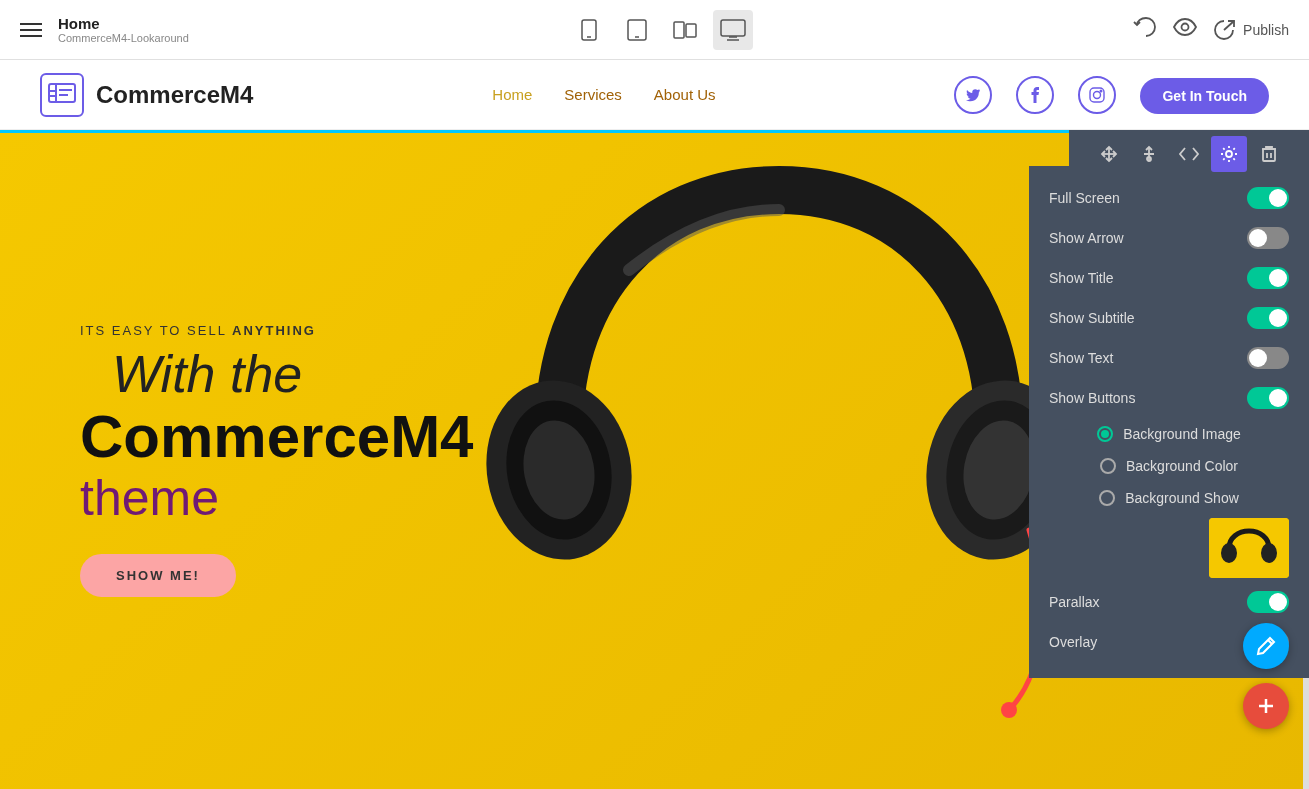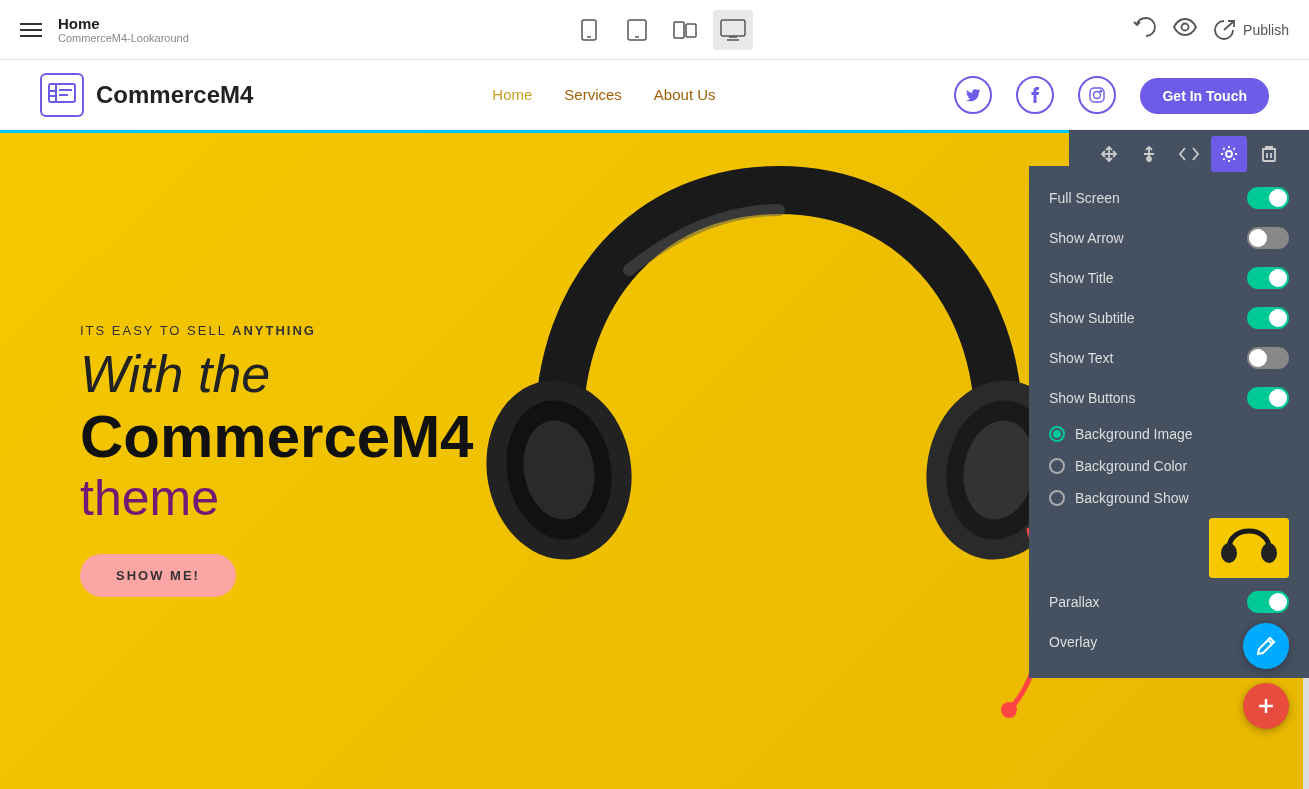--- a/index.html
+++ b/index.html
@@ -70,21 +70,21 @@
       position: absolute; left: 80px; top: 50%; transform: translateY(-50%);
       z-index: 5;
     }
     .hero-small-text {
       font-size: 13px; font-weight: 400; color: #333; letter-spacing: 2px;
       text-transform: uppercase; margin-bottom: 8px;
     }
     .hero-small-text strong { font-weight: 700; }
     .hero-title-italic {
       font-size: 52px; font-style: italic; font-weight: 400; color: #222;
-      line-height: 1.1; margin-bottom: 4px;
+      line-height: 1.1; margin-bottom: 4px; margin-left: 32px;
     }
     .hero-title-bold {
       font-size: 60px; font-weight: 900; color: #111; line-height: 1.0; margin-bottom: 4px;
     }
     .hero-title-light {
       font-size: 50px; font-weight: 400; color: #701a75; line-height: 1.1; margin-bottom: 28px;
     }
     .hero-cta {
       background: #fca5a5; color: #333; border: none; border-radius: 30px;
       padding: 14px 36px; font-size: 13px; letter-spacing: 2px; font-weight: 600;
@@ -128,21 +128,21 @@
     .toggle-thumb {
       position: absolute; top: 2px; width: 18px; height: 18px;
       border-radius: 50%; background: #fff; transition: left 0.2s;
     }
     .toggle-thumb.on { left: 22px; }
     .toggle-thumb.off { left: 2px; }
 
     
     .radio-row {
       display: flex; align-items: center; gap: 10px;
-      padding: 8px 20px; color: #ddd; font-size: 14px;
+      padding: 8px 20px; color: #ddd; font-size: 14px; justify-content: center;
     }
     .radio-circle {
       width: 16px; height: 16px; border-radius: 50%; border: 2px solid #aaa;
       display: flex; align-items: center; justify-content: center; flex-shrink: 0;
     }
     .radio-circle.selected { border-color: #00c896; }
     .radio-dot { width: 8px; height: 8px; border-radius: 50%; background: #00c896; }
 
     
     .fab-edit {

